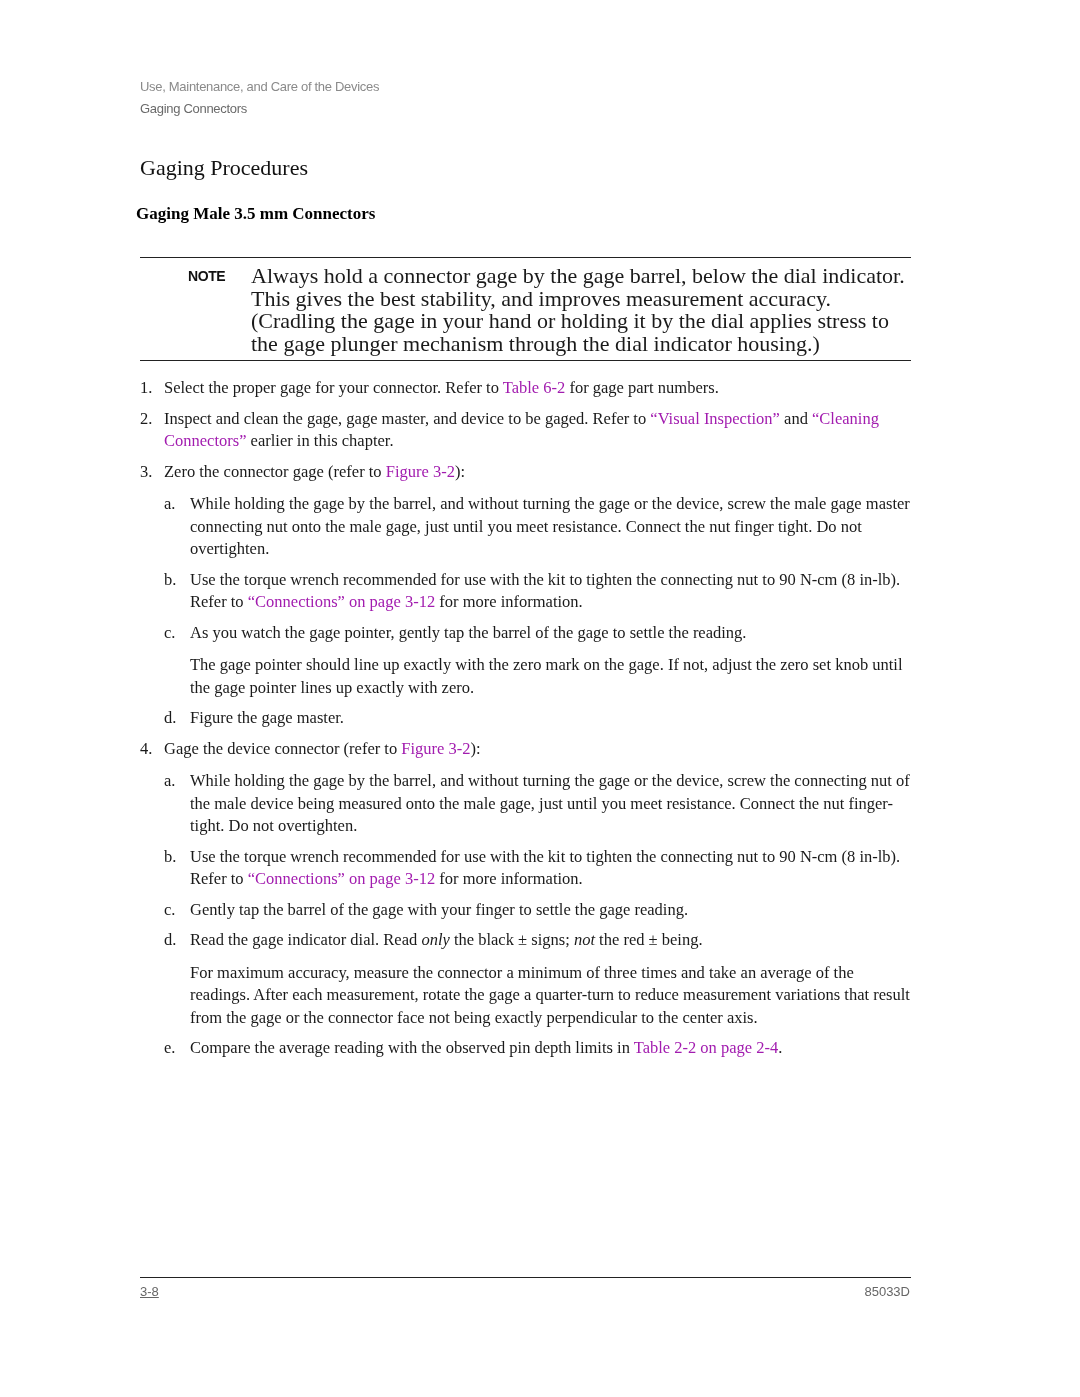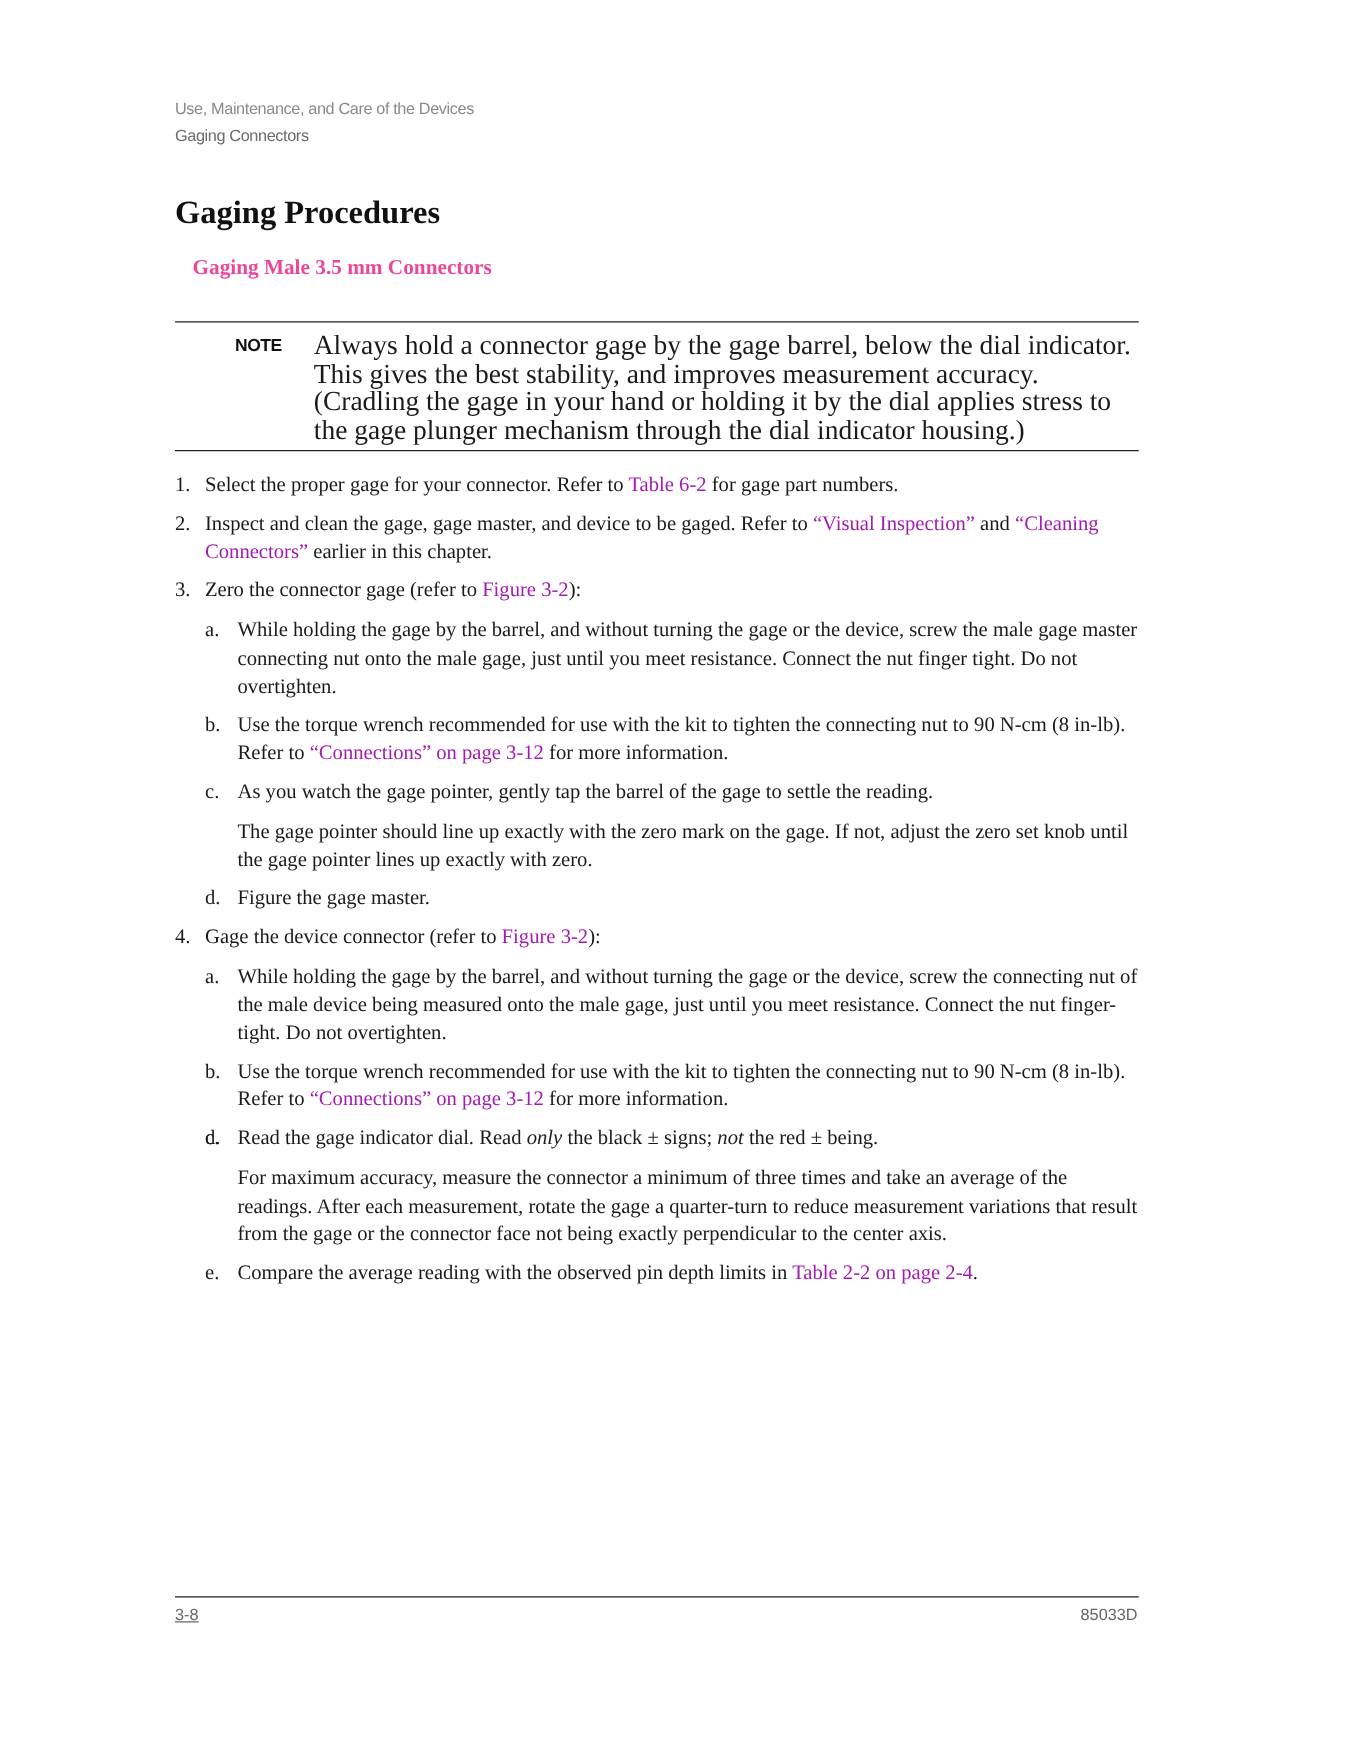--- a/index.html
+++ b/index.html
@@ -28,32 +28,32 @@
       letter-spacing: -0.3px;
       color: #7a7a7a;
     }
     .rh-chapter { top: 79px; color: #8a8a8a; }
     .rh-section { top: 101px; color: #6a6a6a; }
 
     .h1 {
       position: absolute;
       left: 140px;
       top: 155px;
-      font-size: 26px;
-      font-weight: bold;
+      font-size: 22px;
+      font-weight: normal;
       color: #111;
       margin: 0;
     }
     .h2 {
       position: absolute;
-      left: 154px;
+      left: 136px;
       top: 204px;
       font-size: 17px;
       font-weight: bold;
-      color: #ec4899;
+      color: #000000;
       margin: 0;
     }
 
     .rule {
       position: absolute;
       left: 140px;
       width: 771px;
       height: 0;
       border-top: 1.5px solid #222;
     }
@@ -192,20 +192,21 @@
         <div class="substep">
           <span class="substep-letter">a.</span>
           <span>While holding the gage by the barrel, and without turning the gage or the device, screw the connecting nut of the male device being measured onto the male gage, just until you meet resistance. Connect the nut finger-tight. Do not overtighten.</span>
         </div>
         <div class="substep">
           <span class="substep-letter">b.</span>
           <span>Use the torque wrench recommended for use with the kit to tighten the connecting nut to 90 N-cm (8 in-lb). Refer to </span><span class="xref">“Connections” on page 3-12</span><span> for more information.</span>
         </div>
         <div class="substep">
           <span class="substep-letter">c.</span>
+          <span>Gently tap the barrel of the gage with your finger to settle the gage reading.</span>
         </div>
         <div class="substep">
           <span class="substep-letter">d.</span>
           <span>Read the gage indicator dial. Read </span><em>only</em><span> the black ± signs; </span><em>not</em><span> the red ± being.</span>
           <div class="subpara">For maximum accuracy, measure the connector a minimum of three times and take an average of the readings. After each measurement, rotate the gage a quarter-turn to reduce measurement variations that result from the gage or the connector face not being exactly perpendicular to the center axis.</div>
         </div>
         <div class="substep">
           <span class="substep-letter">e.</span>
           <span>Compare the average reading with the observed pin depth limits in </span><span class="xref">Table 2-2 on page 2-4</span><span>.</span>
         </div>

